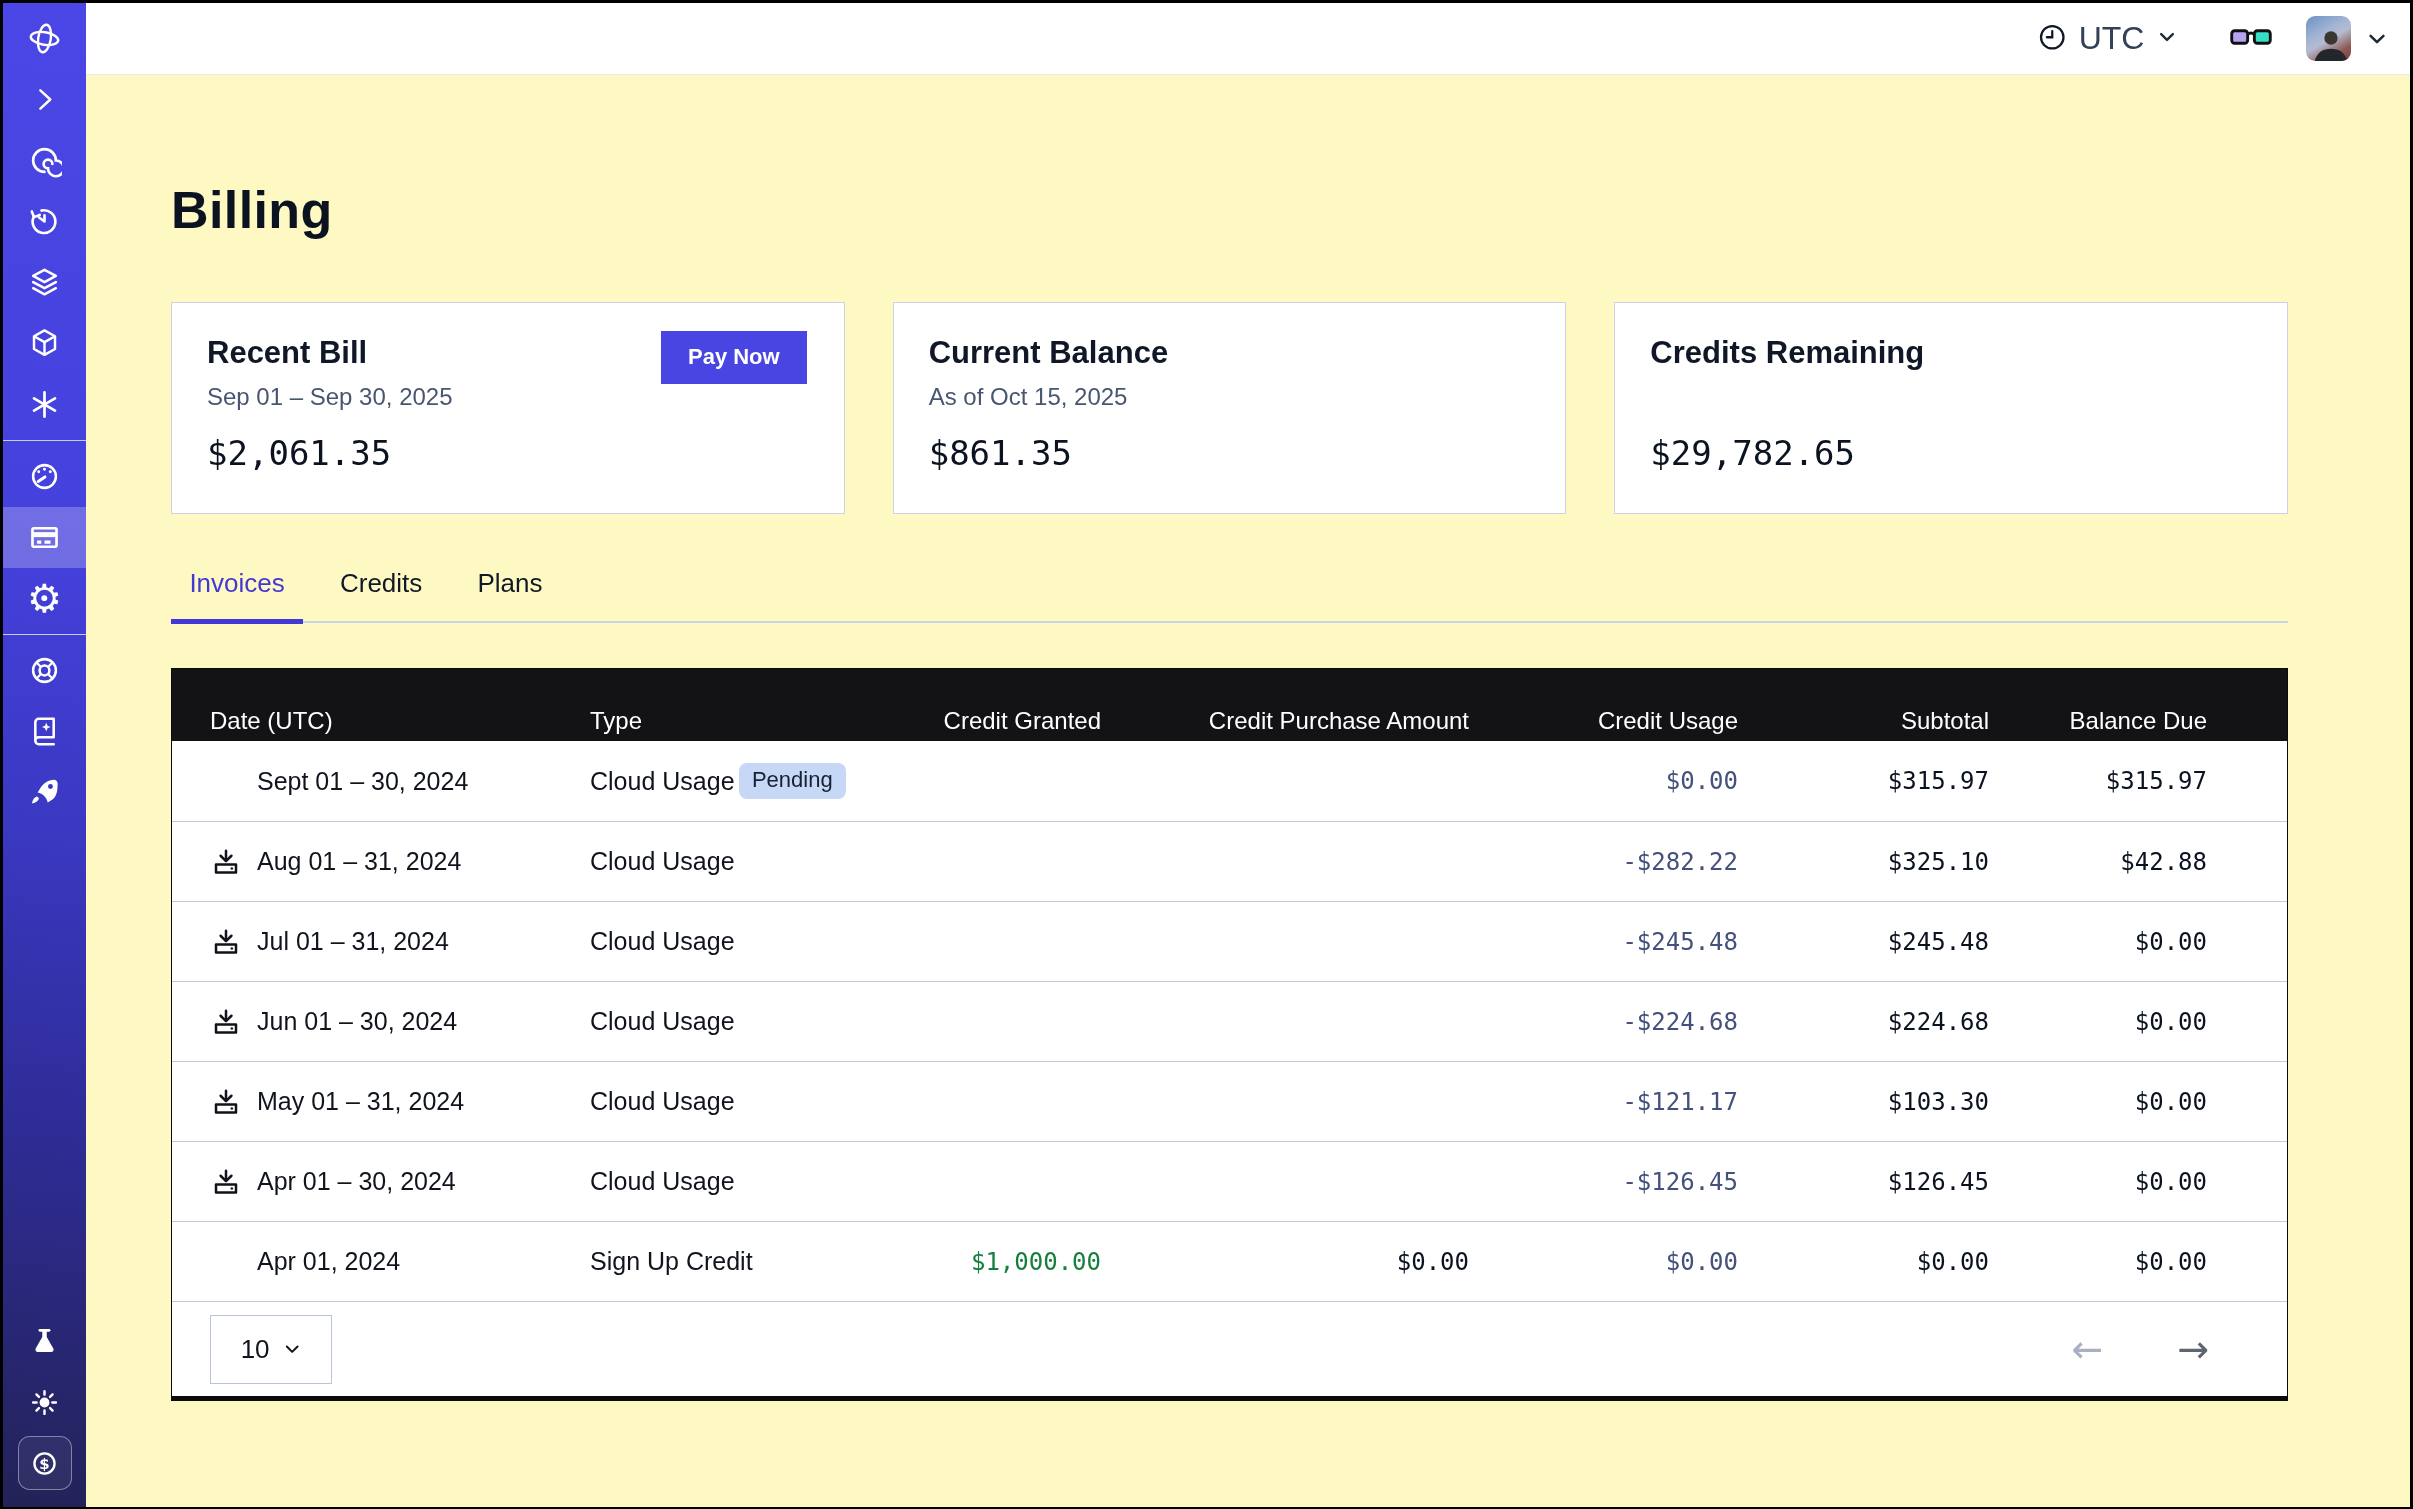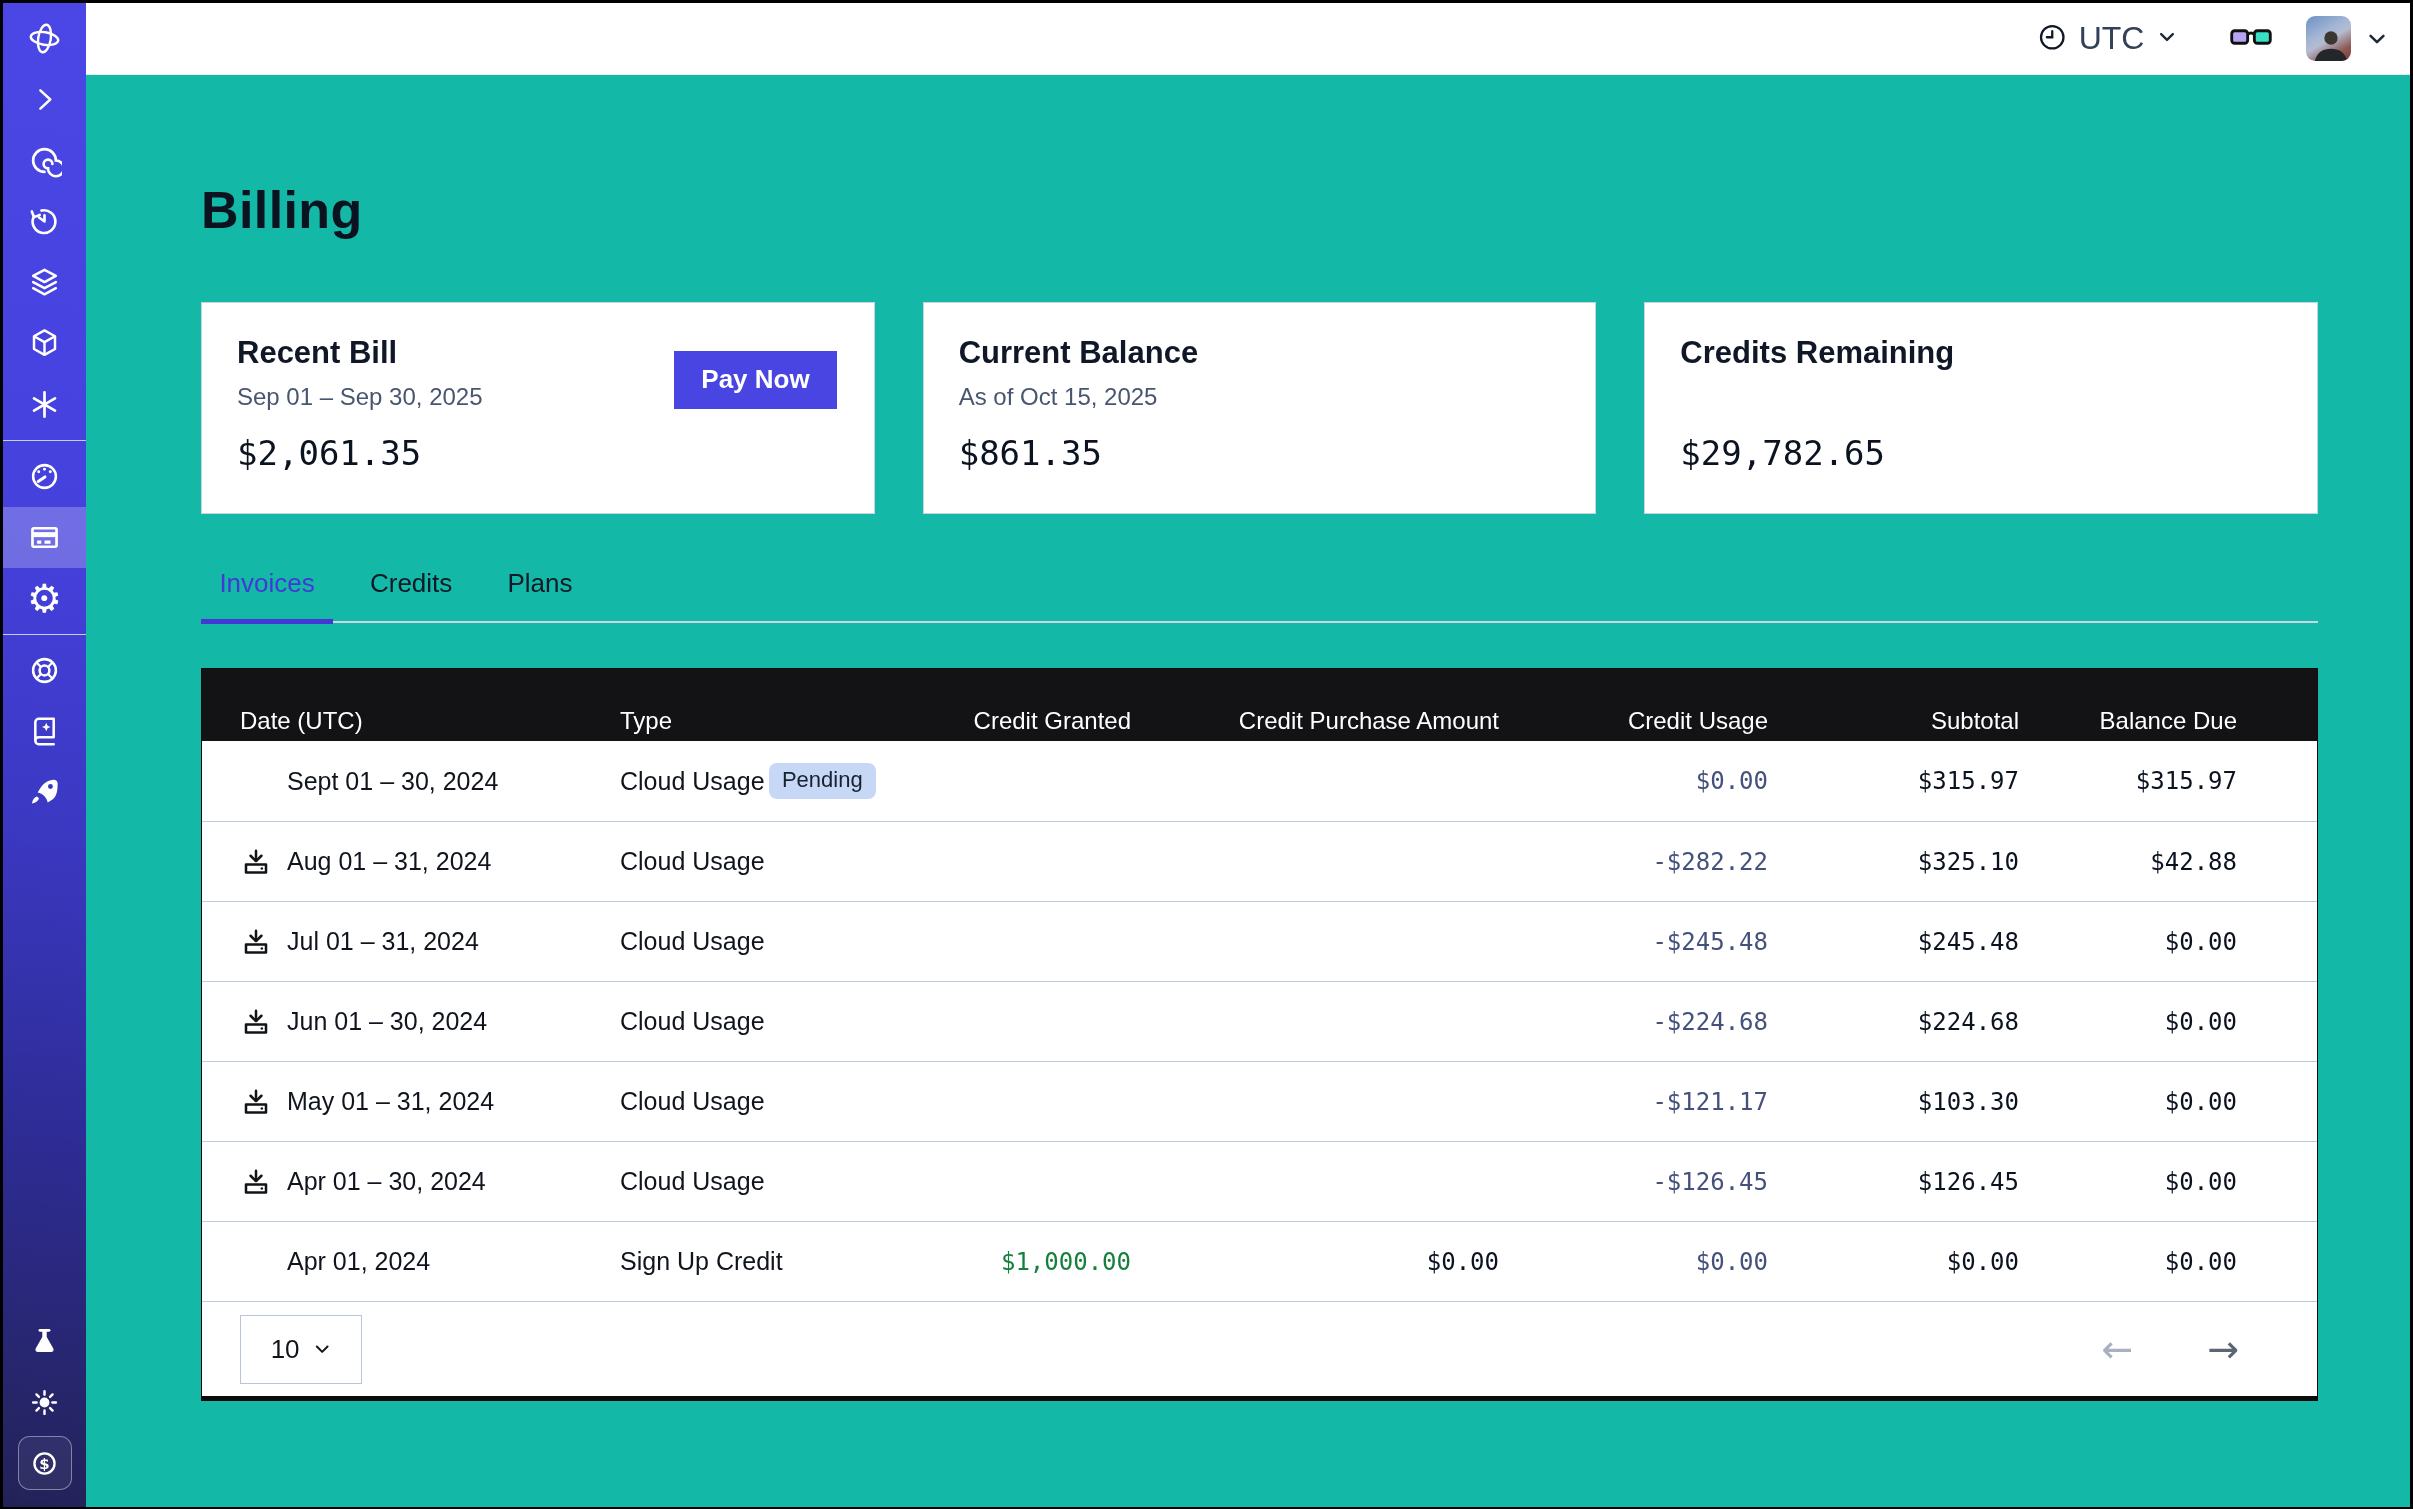--- a/index.html
+++ b/index.html
@@ -24,29 +24,29 @@
   .tz{display:flex;align-items:center;gap:12.6px;margin-right:52px;cursor:pointer;}
   .tz-label{font-size:32px;color:#32405a;}
   .icon-btn{background:none;border:none;padding:0;cursor:pointer;display:flex;align-items:center;}
   .glasses{margin-right:33px;}
   .avatar{width:45px;height:45px;border-radius:9.2px;overflow:hidden;position:relative;flex:none;
     background:linear-gradient(150deg,#6d90c6 0%,#a4b6d4 38%,#b4bcd0 52%,#8e5a55 78%,#7c3a3a 100%);}
   .avatar svg{position:absolute;bottom:-1.7px;left:0;}
   .caret{margin-left:15px;}
 
   
-  .content{flex:1;padding-left:115px;background:#14b8a6;}
+  .content{flex:1;padding-left:85px;background:#fef9c3;}
   .page-title{margin:105px 0 0;font-size:52px;font-weight:600;color:#0b1220;letter-spacing:0.4px;}
 
   .cards{margin-top:62px;width:2117px;display:flex;gap:48px;}
   .card{flex:1;position:relative;background:#fff;border:1.7px solid #c9d3e3;height:212px;padding:32px 35px;}
   .card-title{font-size:31px;font-weight:600;color:#101828;}
   .card-sub{font-size:24px;color:#49566f;margin-top:11.7px;min-height:30px;}
   .card-amount{font-family:"DejaVu Sans Mono",monospace;font-size:34px;color:#0b1220;margin-top:20px;}
-  .pay-btn{position:absolute;top:48px;right:37px;background:#4845e3;color:#fff;border:none;font-size:26px;font-weight:600;font-family:inherit;padding:13.4px 27px;cursor:pointer;}
+  .pay-btn{position:absolute;top:28px;right:37px;background:#4845e3;color:#fff;border:none;font-size:22px;font-weight:600;font-family:inherit;padding:13.4px 27px;cursor:pointer;}
 
   .tabs{margin-top:54px;width:2117px;display:flex;gap:18.4px;border-bottom:2.5px solid #cbd5e1;}
   .tab{position:relative;font-size:26px;color:#111827;padding:0 18.4px 22px;cursor:pointer;}
   .tab.active{color:#4338d6;}
   .tab.active::after{content:"";position:absolute;left:0;right:0;bottom:-2.5px;height:5px;background:#4338d6;}
 
   
   .invoice-table{margin-top:45px;width:2117px;background:#fff;border:1.7px solid #0b0b0c;border-bottom-width:5.9px;
     --cols:418px 285px 226px 368px 269px 251px 1fr;}
   .thead{display:grid;grid-template-columns:var(--cols);height:72px;align-items:center;background:#131316;color:#fff;font-size:24px;font-weight:500;}

